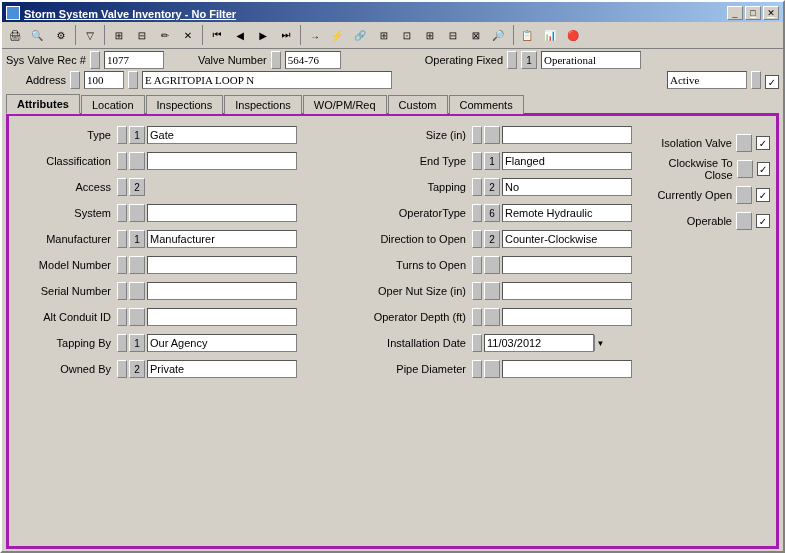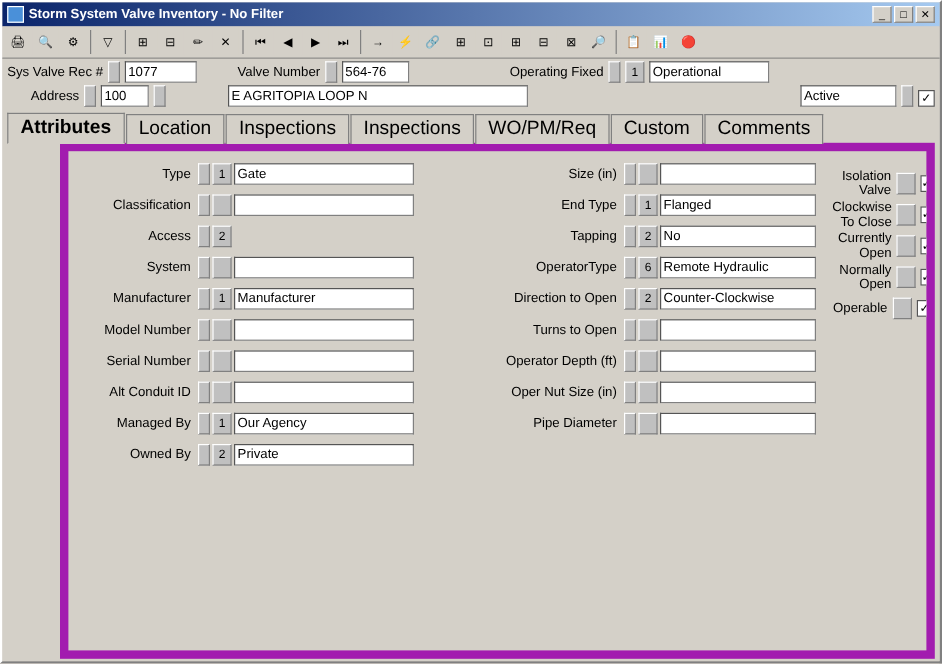--- a/index.html
+++ b/index.html
@@ -17,24 +17,25 @@
       border: 2px solid #808080;
       border-top-color: #ffffff;
       border-left-color: #ffffff;
       display: flex;
       flex-direction: column;
     }
     .title-bar {
       background: linear-gradient(to right, #0a246a, #a6caf0);
       color: white;
       display: flex;
-      align-items: center;
+      align-items: flex-end;
       padding: 2px 4px;
       height: 20px;
       flex-shrink: 0;
+      text-decoration: underline;
     }
     .title-bar-icon {
       width: 14px;
       height: 14px;
       margin-right: 4px;
       background: #4a90d9;
       border: 1px solid #fff;
       flex-shrink: 0;
     }
     .title-bar-text {
@@ -116,21 +117,21 @@
       display: inline-flex;
     }
     .text-input {
       height: 18px;
       border: 1px solid #808080;
       border-top-color: #555;
       border-left-color: #555;
       background: white;
       padding: 1px 2px;
       font-size: 11px;
-      font-family: Liberation Sans, sans-serif;
+      font-family: Liberation Serif, serif;
     }
     .address-bar {
       display: flex;
       align-items: center;
       gap: 4px;
       margin-bottom: 4px;
       flex-shrink: 0;
     }
     .tabs-container {
       display: flex;
@@ -138,37 +139,36 @@
       gap: 1px;
       margin-bottom: 0;
       flex-shrink: 0;
     }
     .tab {
       padding: 3px 10px;
       background: #d4d0c8;
       border: 1px solid #808080;
       border-bottom: none;
       cursor: pointer;
-      font-size: 16px;
+      font-size: 11px;
       position: relative;
       bottom: -1px;
     }
     .tab.active {
       background: #d4d0c8;
       border-bottom: 1px solid #d4d0c8;
       z-index: 1;
       font-weight: bold;
     }
     .tab-content {
-      border: 7px solid #a21caf;
+      border: 3px solid #a21caf;
       background: #d4d0c8;
       flex: 1;
       padding: 8px 6px;
       overflow: hidden;
-      margin-left: 44px;
     }
     .form-grid {
       display: flex;
       gap: 20px;
       height: 100%;
     }
     .form-col {
       display: flex;
       flex-direction: column;
       gap: 4px;
@@ -368,21 +368,21 @@
       <div class="field-indicator"></div>
       <div class="num-indicator">1</div>
       <input class="text-input" style="width: 100px;" value="Operational">
     </div>
 
     <div class="address-bar">
       <span class="record-label" style="width:60px;text-align:right">Address</span>
       <div class="field-indicator"></div>
       <input class="text-input" style="width: 40px;" value="100">
       <div class="field-indicator"></div>
-      <input class="text-input" style="width: 250px; margin-left: 48px;" value="E AGRITOPIA LOOP N">
+      <input class="text-input" style="width: 250px;" value="E AGRITOPIA LOOP N">
       <div class="active-checkbox" style="margin-left:auto;display:flex;align-items:flex-end;gap:4px;">
         <input class="text-input" style="width: 80px;" value="Active">
         <div class="field-indicator"></div>
         <div class="checkbox checked"></div>
       </div>
     </div>
 
     <div class="tabs-container">
       <div class="tab active">Attributes</div>
       <div class="tab">Location</div>
@@ -448,21 +448,21 @@
 
           <div class="form-row">
             <span class="form-label label-left">Alt Conduit ID</span>
             <div class="field-indicator"></div>
             <div class="num-indicator"></div>
             <div class="value-box" style="width:150px"></div>
           </div>
 
 
           <div class="form-row">
-            <span class="form-label label-left">Managed By</span>
+            <span class="form-label label-left">Tapping By</span>
             <div class="field-indicator"></div>
             <div class="num-indicator">1</div>
             <div class="value-box" style="width:150px">Our Agency</div>
           </div>
 
           <div class="form-row">
             <span class="form-label label-left">Owned By</span>
             <div class="field-indicator"></div>
             <div class="num-indicator">2</div>
             <div class="value-box" style="width:150px">Private</div>
@@ -510,33 +510,41 @@
               </div>
 
               <div class="form-row">
                 <span class="form-label label-right">Turns to Open</span>
                 <div class="field-indicator"></div>
                 <div class="num-indicator"></div>
                 <div class="value-box" style="width:130px"></div>
               </div>
 
               <div class="form-row">
-                <span class="form-label label-right">Operator Depth (ft)</span>
+                <span class="form-label label-right">Oper Nut Size (in)</span>
                 <div class="field-indicator"></div>
                 <div class="num-indicator"></div>
                 <div class="value-box" style="width:130px"></div>
               </div>
 
               <div class="form-row">
-                <span class="form-label label-right">Oper Nut Size (in)</span>
+                <span class="form-label label-right">Operator Depth (ft)</span>
                 <div class="field-indicator"></div>
                 <div class="num-indicator"></div>
                 <div class="value-box" style="width:130px"></div>
               </div>
 
+              <div class="form-row">
+                <span class="form-label label-right">Installation Date</span>
+                <div class="field-indicator"></div>
+                <div style="display:flex;align-items:center;">
+                  <div class="value-box" style="width:110px">11/03/2012</div>
+                  <div class="date-dropdown">▼</div>
+                </div>
+              </div>
 
               <div class="form-row">
                 <span class="form-label label-right">Pipe Diameter</span>
                 <div class="field-indicator"></div>
                 <div class="num-indicator"></div>
                 <div class="value-box" style="width:130px"></div>
               </div>
             </div>
 
             <div class="right-checkboxes">
@@ -552,25 +560,20 @@
                 <div class="chk-indicator"></div>
                 <div class="checkbox checked"></div>
               </div>
 
               <div class="checkbox-row">
                 <span class="checkbox-label">Currently Open</span>
                 <div class="chk-indicator"></div>
                 <div class="checkbox checked"></div>
               </div>
 
-              <div class="checkbox-row">
-                <span class="checkbox-label">Normally Open</span>
-                <div class="chk-indicator"></div>
-                <div class="checkbox checked"></div>
-              </div>
 
               <div class="checkbox-row">
                 <span class="checkbox-label">Operable</span>
                 <div class="chk-indicator"></div>
                 <div class="checkbox checked"></div>
               </div>
             </div>
           </div>
         </div>
       </div>

